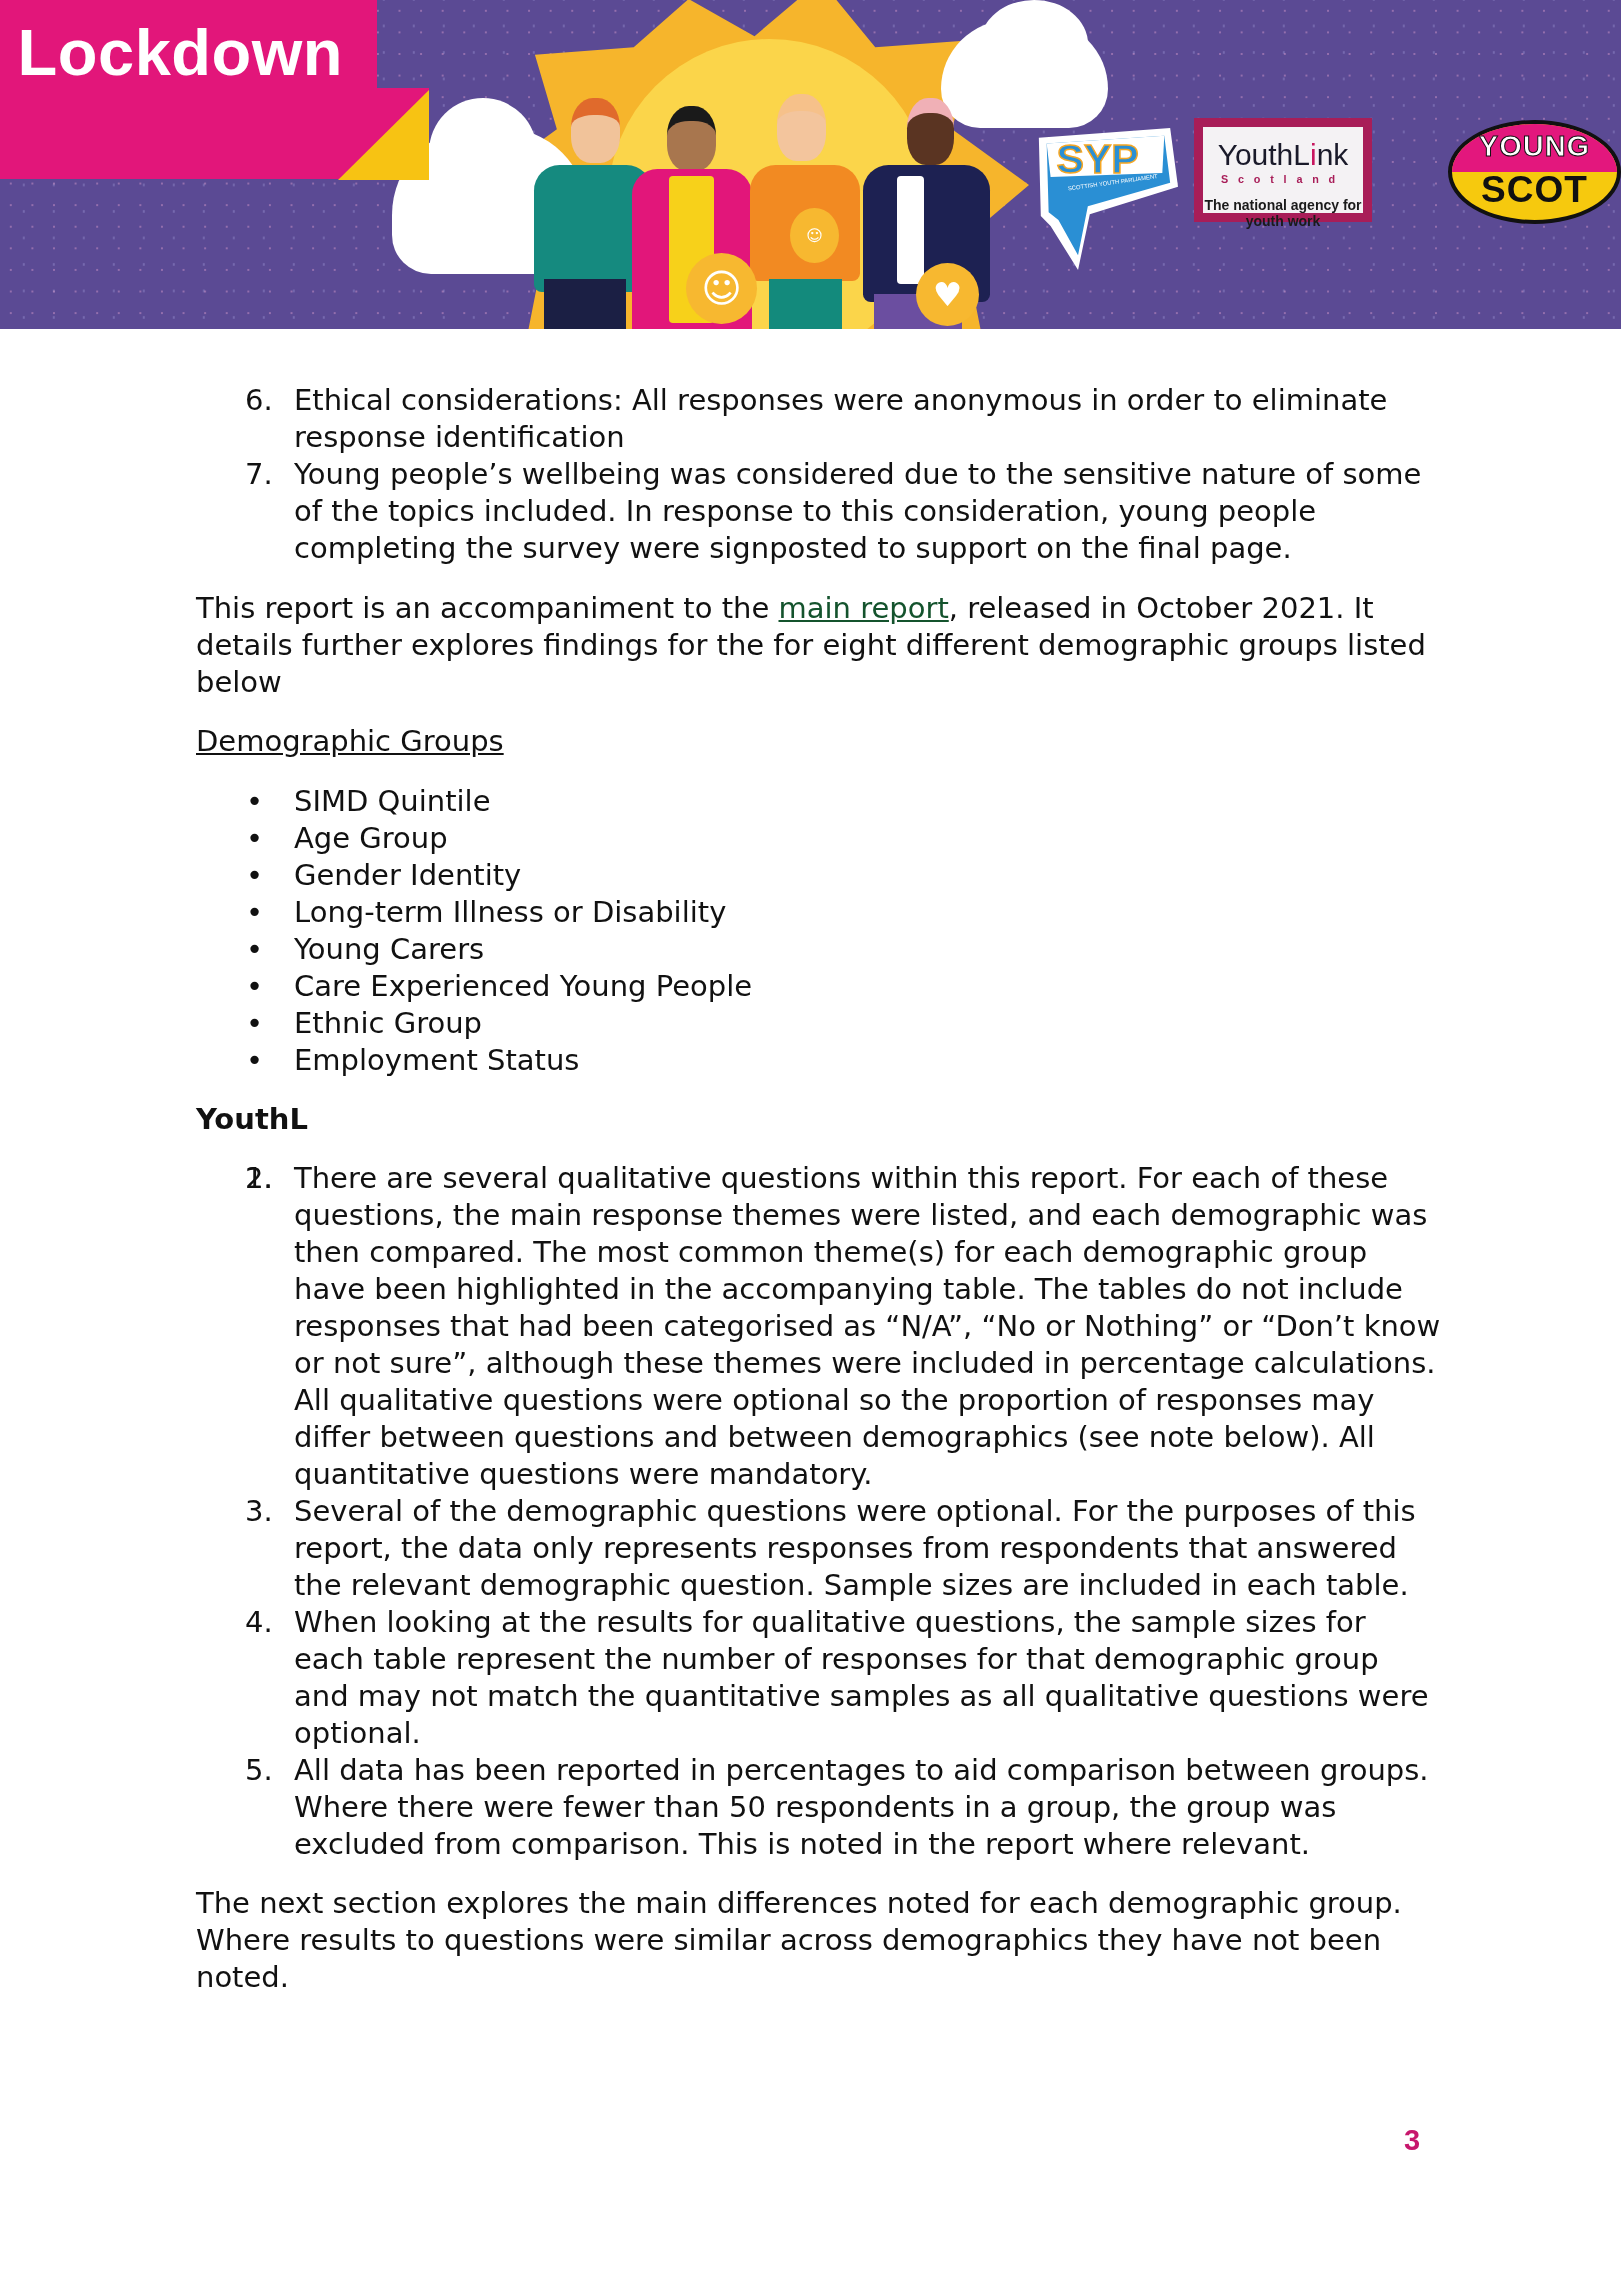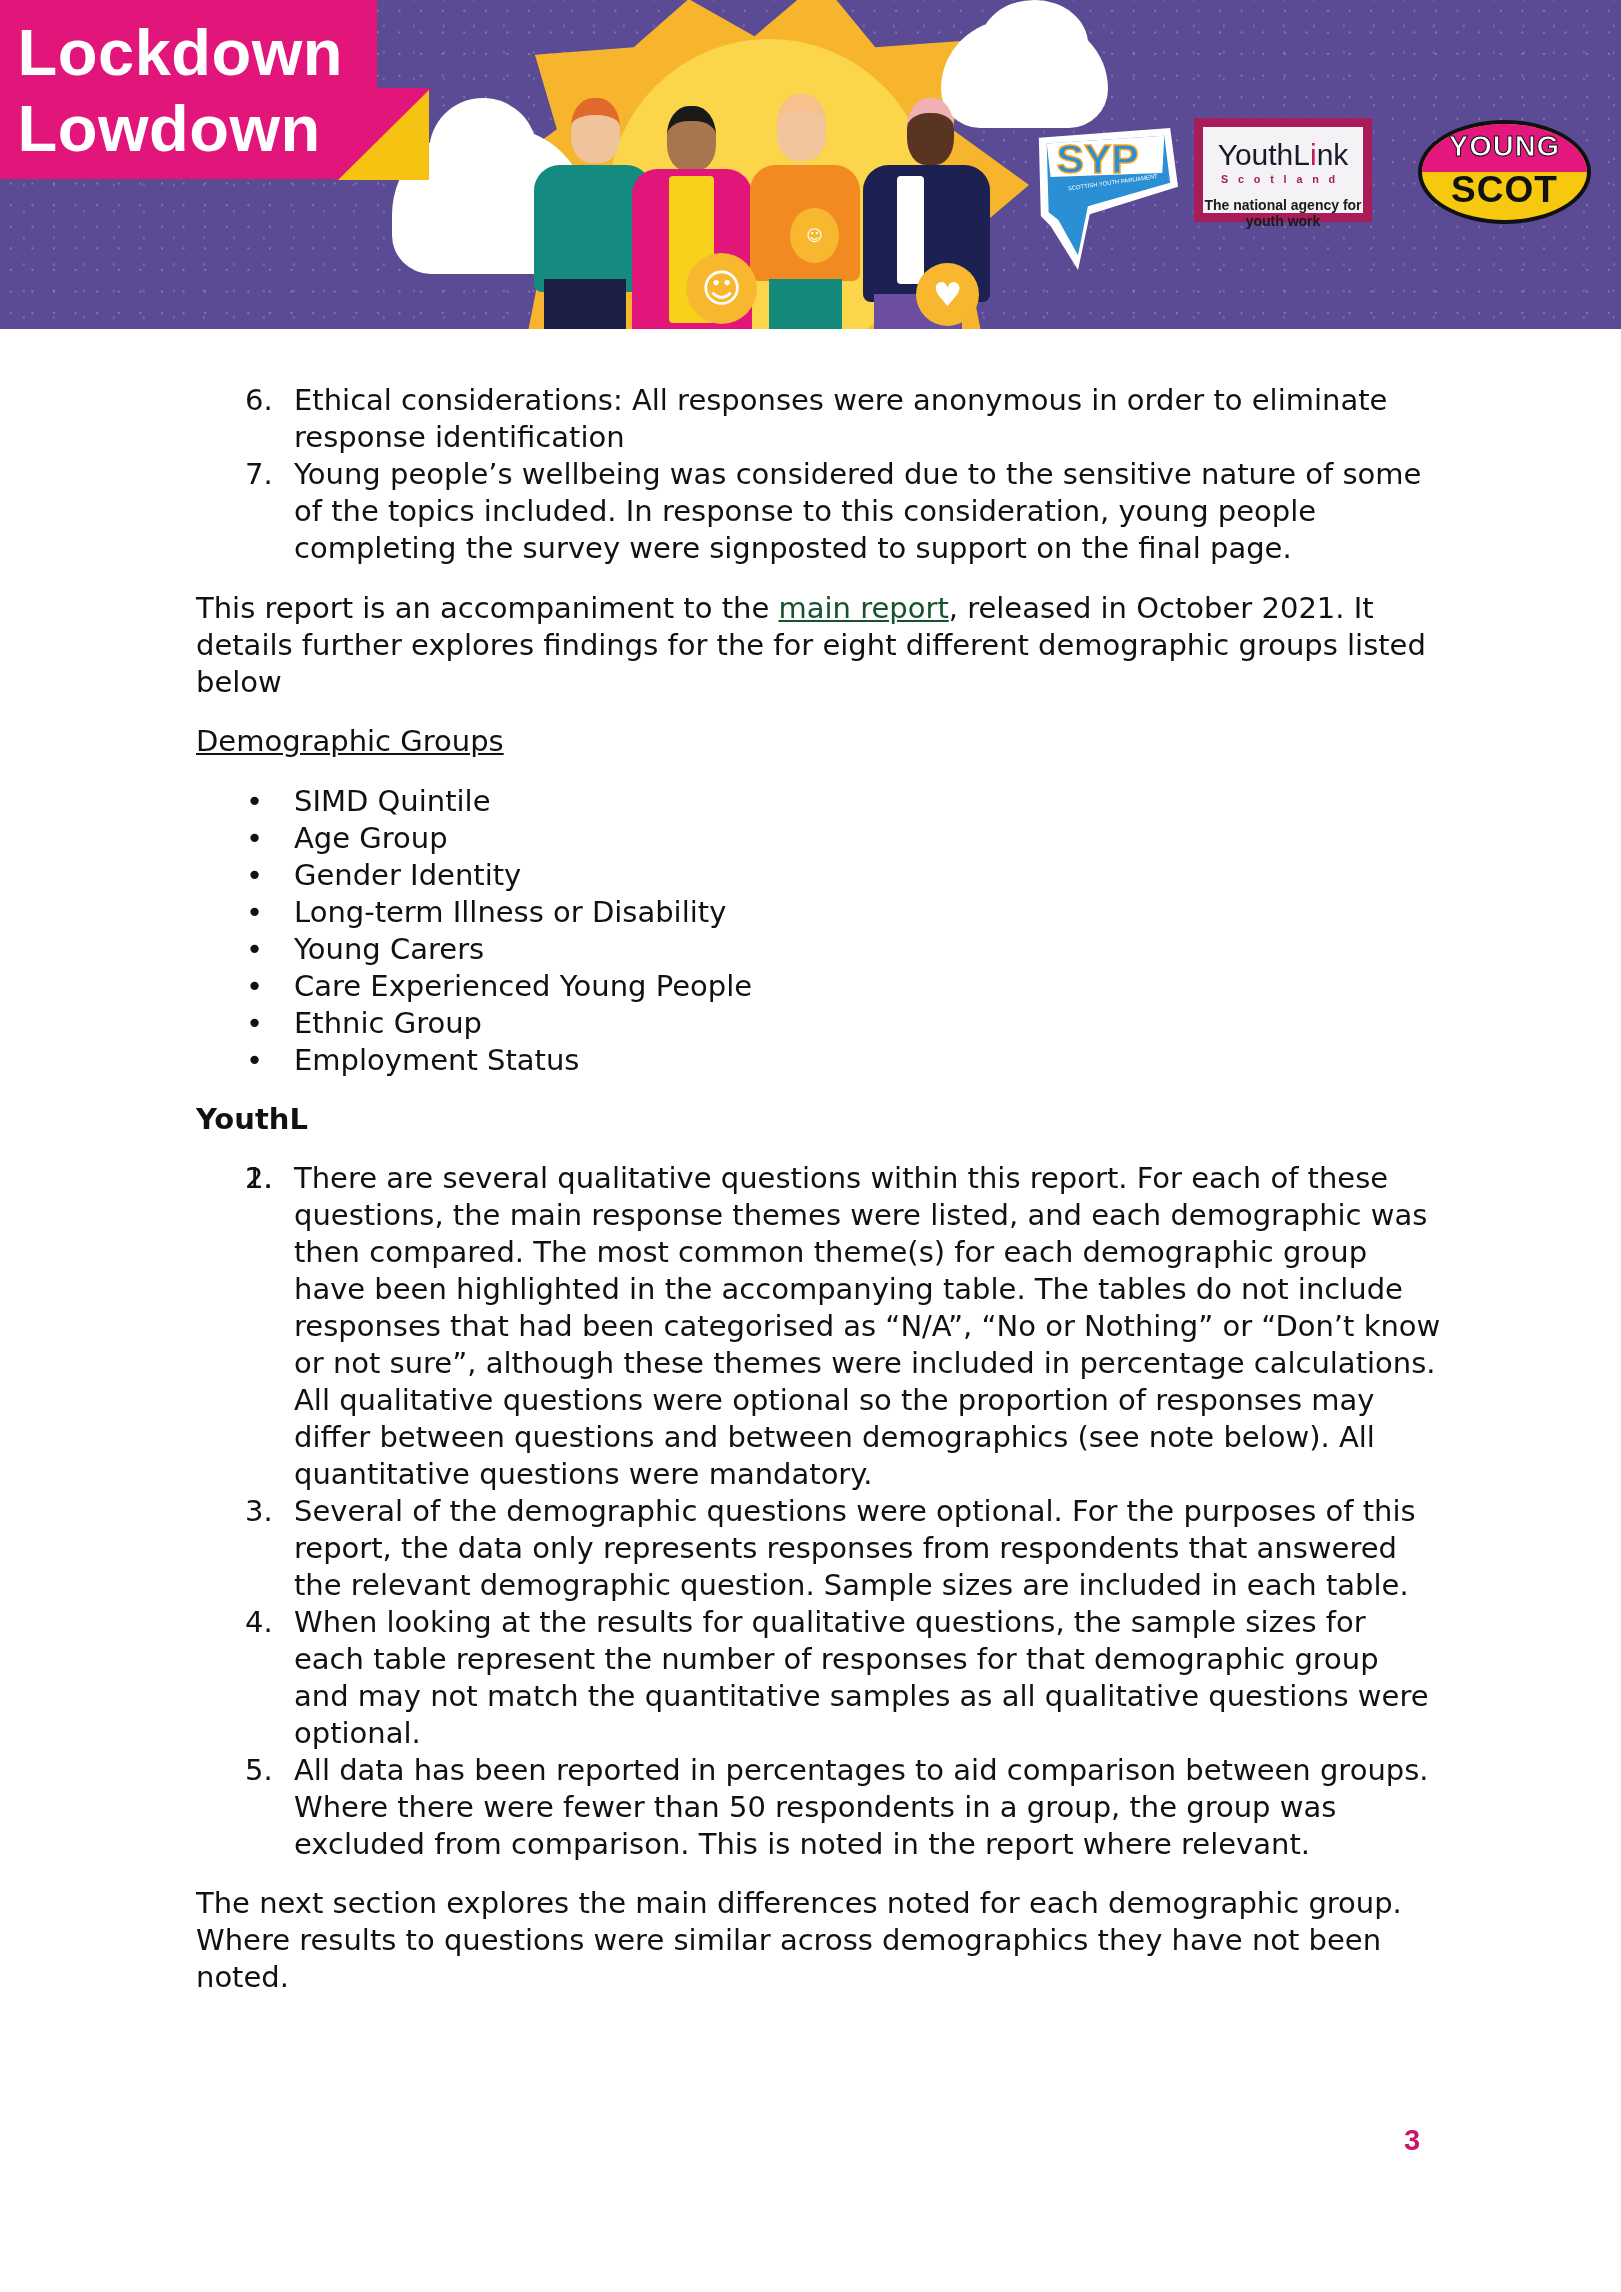--- a/index.html
+++ b/index.html
@@ -70,21 +70,21 @@
       background: #a81d58; padding: 8.8px;
     }
     .youthlink-inner {
       width: 100%; height: 100%; background: #f4f2f4; text-align: center; padding-top: 13.7px;
     }
     .yl-name { font-family: "Liberation Sans", sans-serif; font-size: 30px; color: #1a1a2a; line-height: 1; }
     .yl-name .i { color: #c7165f; }
     .yl-scot { font-family: "Liberation Sans", sans-serif; font-weight: bold; font-size: 10.8px; color: #a81d58; letter-spacing: 9.8px; margin-top: 2.9px; }
     .yl-tag { font-family: "Liberation Sans", sans-serif; font-weight: bold; font-size: 14px; color: #1a1a1a; margin-top: 12px; }
     .youngscot {
-      position: absolute; left: 1418px; top: 120px; width: 173px; height: 104px; border-radius: 50%;
+      position: absolute; left: 1448px; top: 120px; width: 173px; height: 104px; border-radius: 50%;
       border: 4.9px solid #111; overflow: hidden; background: #f6c90e;
     }
     .ys-top { position: absolute; left: 0; top: 0; width: 100%; height: 50%; background: #e3177d; }
     .ys-young {
       position: absolute; left: 0; top: 5.9px; width: 100%; text-align: center; color: #fff;
       font-family: "Liberation Sans", sans-serif; font-weight: bold; font-size: 29px; letter-spacing: 1px;
       -webkit-text-stroke: 1px #111;
     }
     .ys-scot {
       position: absolute; left: 0; top: 45px; width: 100%; text-align: center; color: #111;
@@ -145,21 +145,20 @@
     <div class="legs" style="left:874px;top:294px;width:88px;height:39px;background:#6b4ea0;"></div>
   </div>
   <div class="smiley" style="left:790px;top:208px;width:49px;height:55px;">☺</div>
   <div class="smiley" style="left:686px;top:253px;width:71px;height:71px;font-size:39px;">☺</div>
   <div class="smiley" style="left:916px;top:263px;width:63px;height:63px;font-size:33px;">♥</div>
 
   <div class="banner-pink"></div>
   <div class="banner-pink2"></div>
   <div class="banner-yellow-tri"></div>
   <div class="title-line" style="top:19.6px;">Lockdown</div>
-  <div class="title-line" style="top:96px;">Lowdown</div>
 
   <div class="syp">
     <svg width="147" height="157" viewBox="0 0 150 160">
       <polygon points="8,20 142,10 150,70 60,98 48,155 20,110 10,100" fill="#ffffff"></polygon>
       <polygon points="16,26 136,18 142,66 58,90 48,140 28,104 18,96" fill="#2a8fd4"></polygon>
       <polygon points="16,26 136,18 134,56 20,60" fill="#ffffff"></polygon>
       <text x="26" y="56" font-family="Liberation Sans, sans-serif" font-weight="bold" font-size="42" fill="#2a8fd4" stroke="#f5a623" stroke-width="1.5">SYP</text>
       <text x="38" y="74" font-family="Liberation Sans, sans-serif" font-size="6" fill="#ffffff" transform="rotate(-8 38 74)">SCOTTISH YOUTH PARLIAMENT</text>
     </svg>
   </div>

